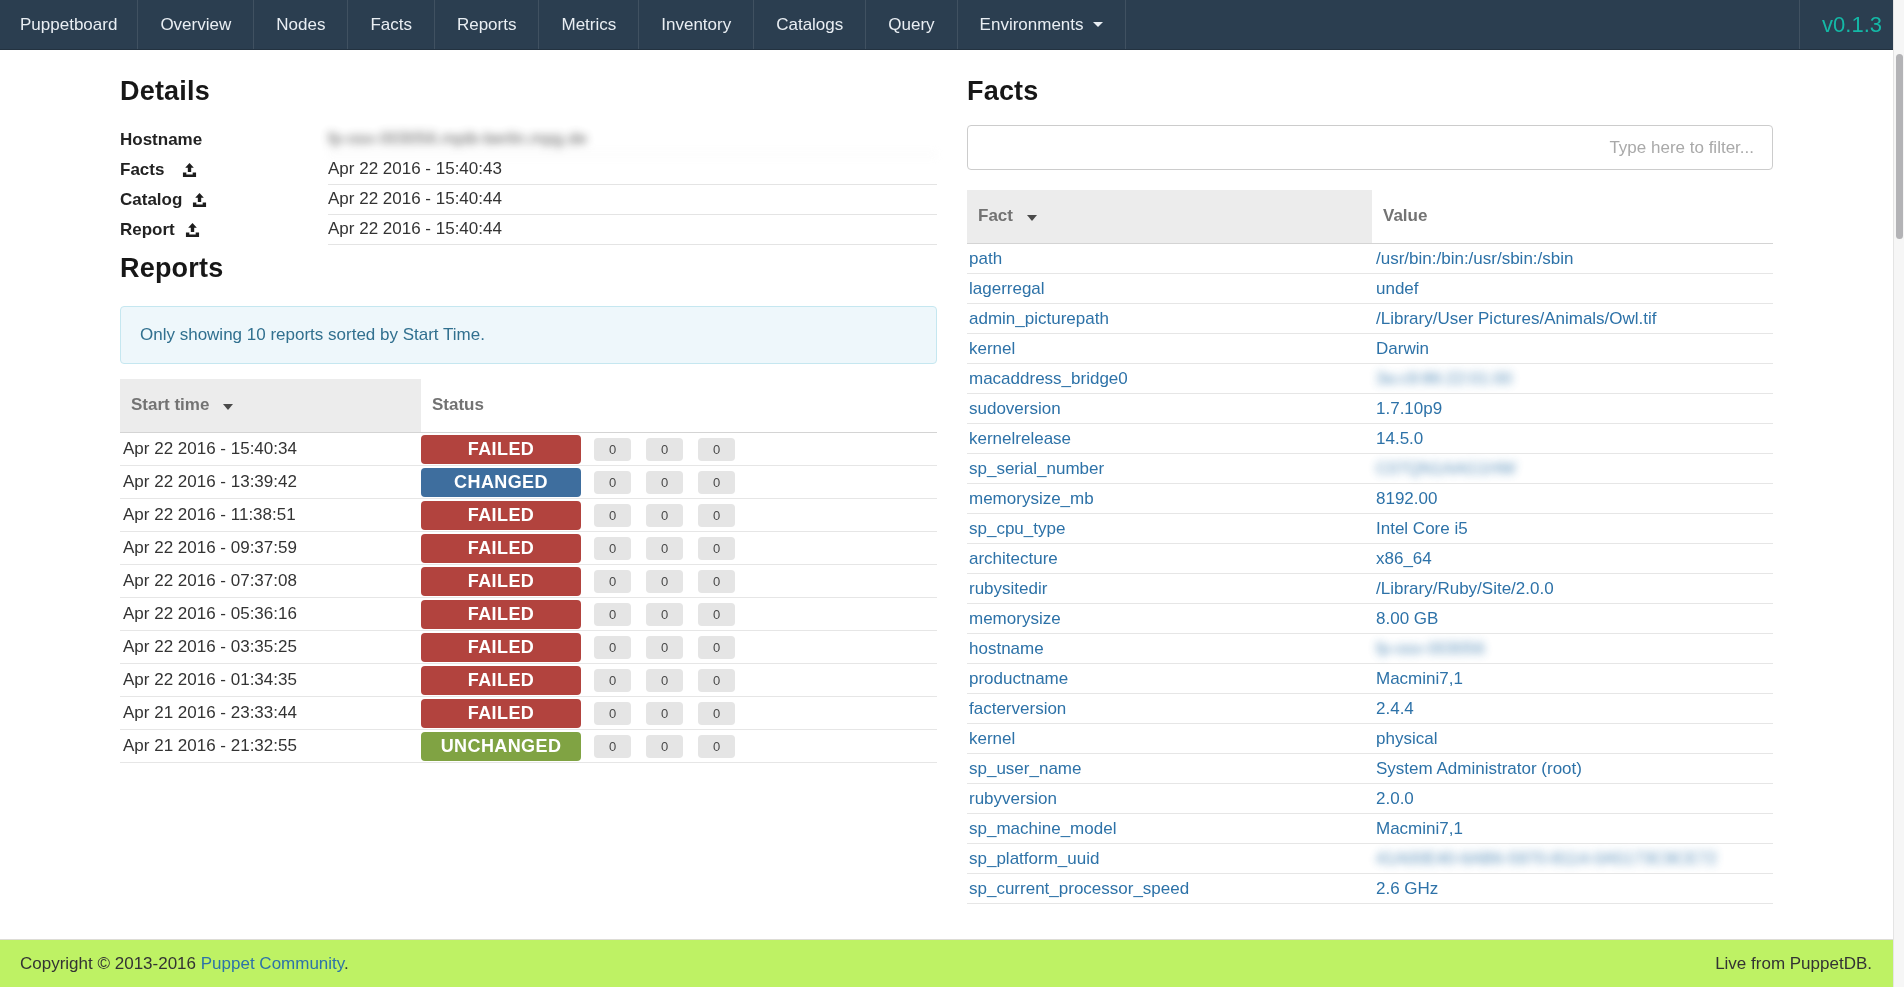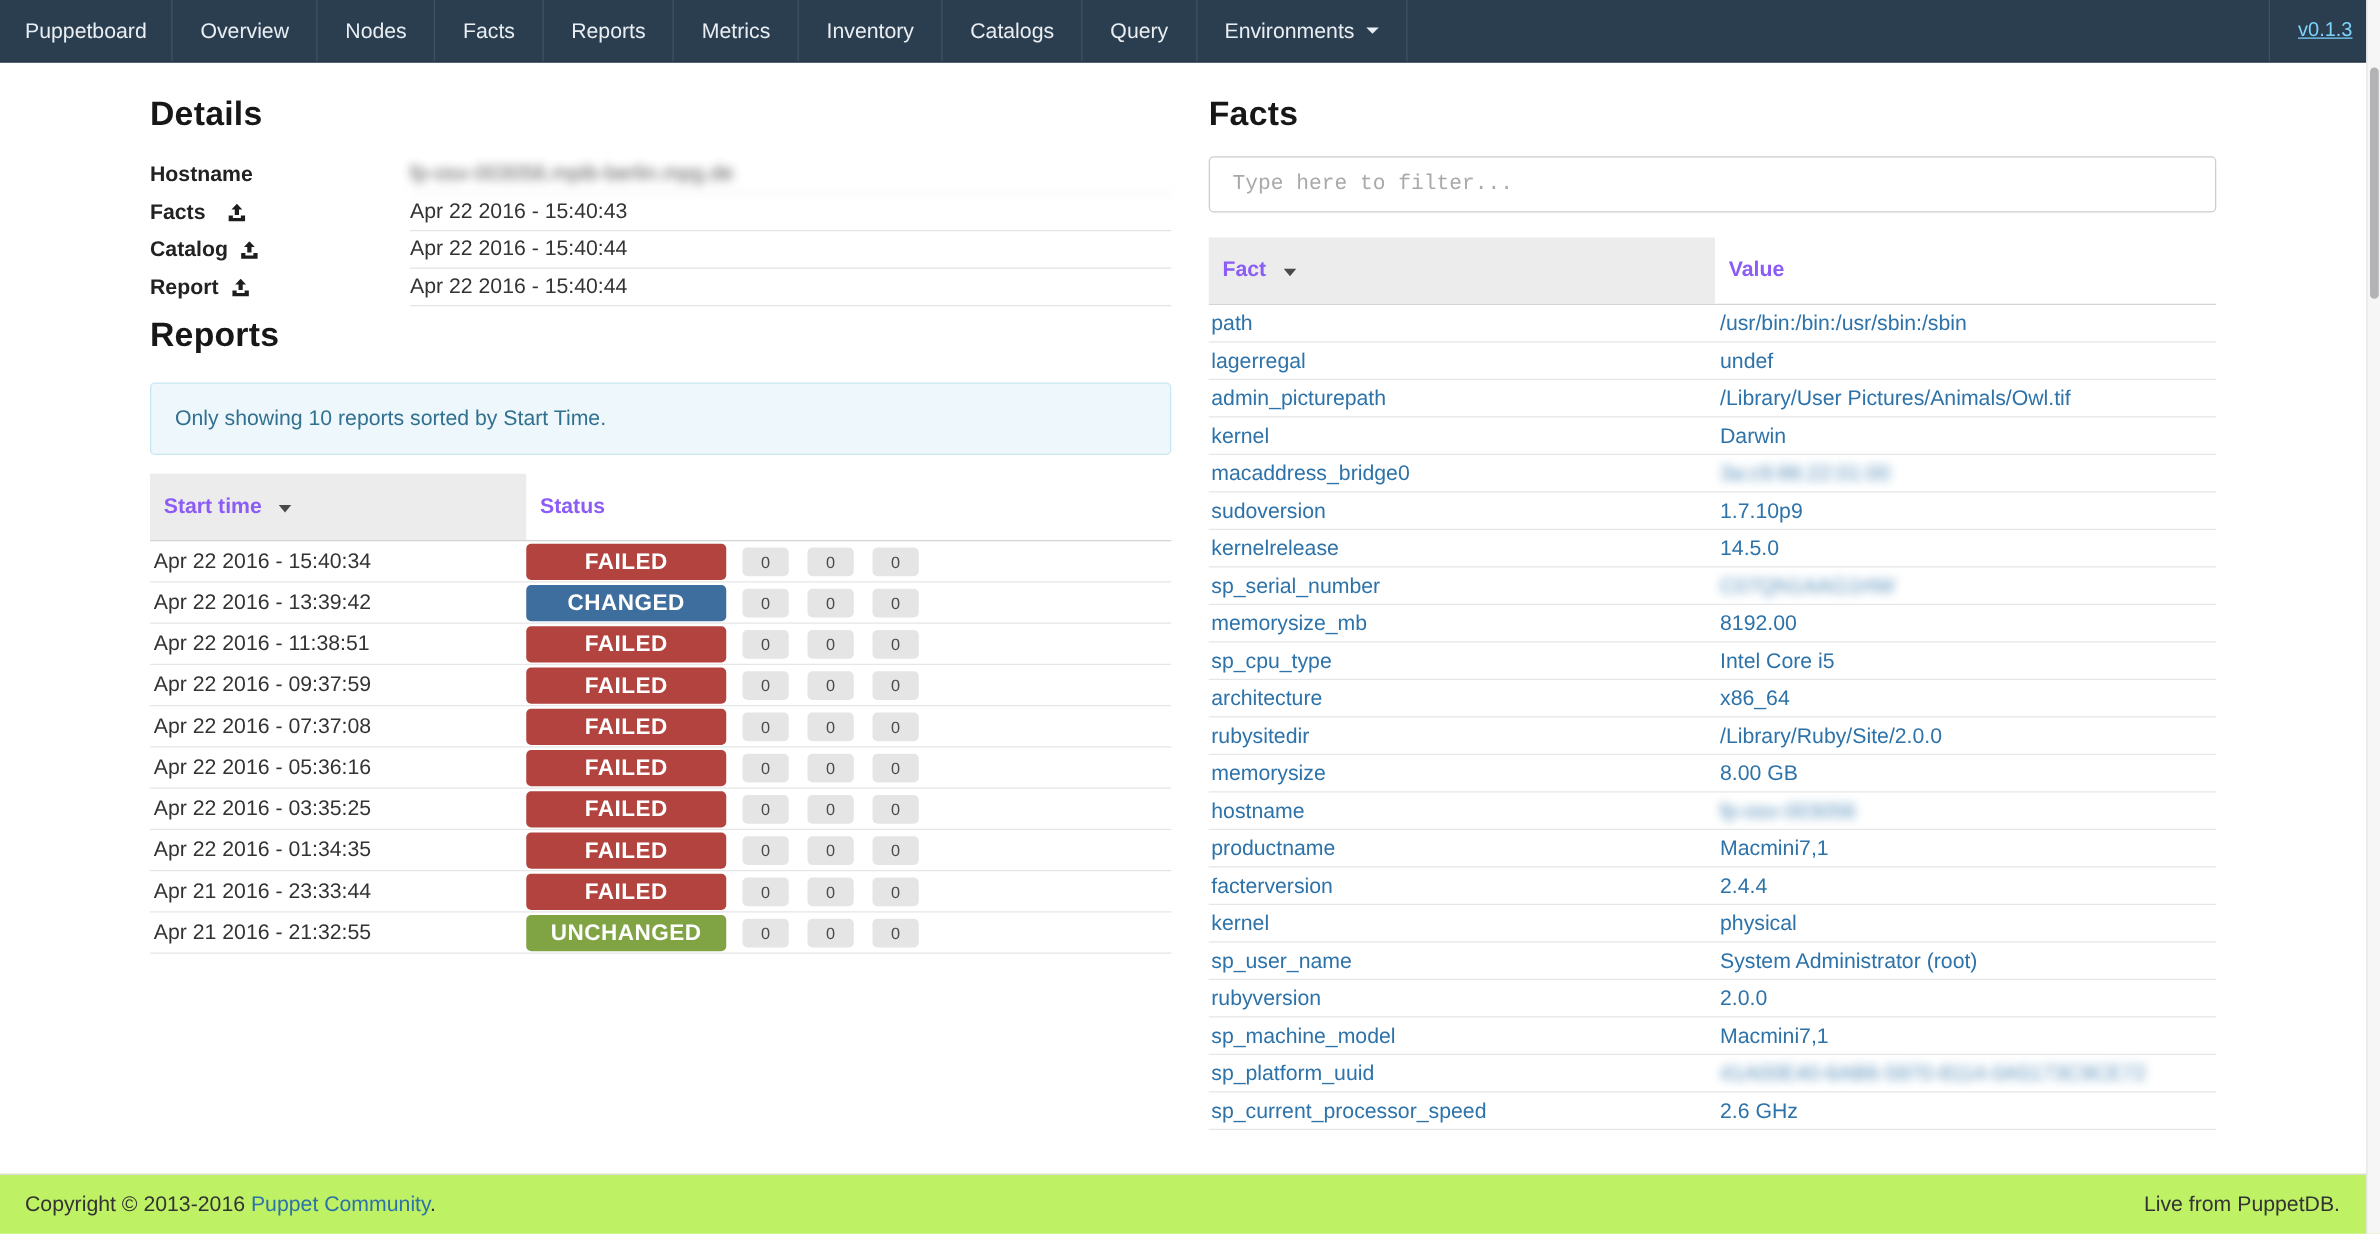--- a/index.html
+++ b/index.html
@@ -8,22 +8,22 @@
 
   
   .navbar { height:50px; background:var(--navbar-bg,#2b3e50); display:flex; align-items:stretch;
     border-bottom:1px solid #233240; position:relative; z-index:2; }
   .nav-item { display:flex; align-items:center; padding:0 22px; color:#e9eef3; font-size:17px;
     border-right:1px solid rgba(255,255,255,0.10); cursor:pointer; text-decoration:none; white-space:nowrap; }
   .nav-item.brand { padding:0 20px; }
   .nav-caret { width:0; height:0; border-left:5px solid transparent; border-right:5px solid transparent;
     border-top:5px solid #e9eef3; margin-left:9px; display:inline-block; }
   .nav-spacer { flex:1; }
-  .nav-version { display:flex; align-items:center; padding:0 22px; color:#7dd3fc;
-    border-left:1px solid rgba(255,255,255,0.10); font-size:16px;text-decoration:underline; }
+  .nav-version { display:flex; align-items:center; padding:0 22px; color:#14b8a6;
+    border-left:1px solid rgba(255,255,255,0.10); font-size:22px; }
 
   
   .main { display:flex; padding:26px 0 0 120px; gap:30px; }
   .col-left { width:817px; }
   .col-right { width:806px; }
   h2 { font-size:27px; font-weight:700; color:#171717; margin-bottom:18px; letter-spacing:0.2px; }
 
   
   .details-table { margin-bottom:8px; }
   .d-row { display:flex; align-items:center; min-height:30px; }
@@ -31,41 +31,41 @@
   .d-label-text { min-width:52px; display:inline-block; }
   .upload-icon { width:15px; height:15px; margin-left:10px; cursor:pointer; }
   .upload-icon svg { display:block; }
   .d-value { flex:1; border-bottom:1px solid #e4e4e4; padding:4px 0 5px 0; min-height:30px; }
 
   
   .alert { background:var(--alert-bg,#eef7fb); border:1px solid var(--alert-border,#c5e7f0);
     color:var(--alert-text,#31708f); border-radius:4px; padding:18px 19px; margin-bottom:15px; }
 
   
-  .th { font-weight:700; color:#8b5cf6; padding:16px 11px 17px 11px; }
+  .th { font-weight:700; color:#737373; padding:16px 11px 17px 11px; }
   .th.sorted { background:#ececec; }
   .sort-caret { width:0; height:0; border-left:5px solid transparent; border-right:5px solid transparent;
     border-top:6px solid #4a4a4a; display:inline-block; margin-left:9px; }
 
   
   .rt-head { display:flex; border-bottom:1px solid #d4d4d4; }
   .rt-col1 { width:301px; }
   .rt-col2 { flex:1; }
   .r-row { display:flex; align-items:center; height:33px; border-bottom:1px solid #e6e6e6; }
   .r-time { width:301px; padding-left:3px; color:#333; }
   .r-status { flex:1; display:flex; align-items:center; }
   .status-badge { width:160px; text-align:center; color:#fff; font-weight:700; font-size:18px;
     padding:4px 0; border-radius:4px; letter-spacing:0.4px; margin-right:13px; }
   .count-badge { width:37px; text-align:center; background:#e5e5e5; color:#4a4a4a; font-size:13px;
     padding:4px 0; border-radius:4px; margin-right:15px; }
 
   
   .filter-input { width:100%; height:45px; border:1px solid #ccc; border-radius:4px;
-    padding:0 18px; font-size:17px; color:#333; font-family:Liberation Mono, monospace;
-    margin-bottom:20px; outline:none; }
+    padding:0 18px; font-size:17px; color:#333; font-family:Liberation Sans, sans-serif;
+    margin-bottom:20px; outline:none;text-align:right; }
   .filter-input::placeholder { color:#a9a9a9; }
   .ft-head { display:flex; border-bottom:1px solid #d4d4d4; }
   .ft-col1 { width:405px; }
   .ft-col2 { flex:1; }
   .f-row { display:flex; align-items:center; height:30px; border-bottom:1px solid #e6e6e6; }
   .f-name { width:405px; padding-left:2px; }
   .f-value { flex:1; padding-left:4px; }
   a, .link { color:var(--link,#2d72a8); text-decoration:none; cursor:pointer; }
 
   .blurred { filter:blur(4px); opacity:0.8; }

